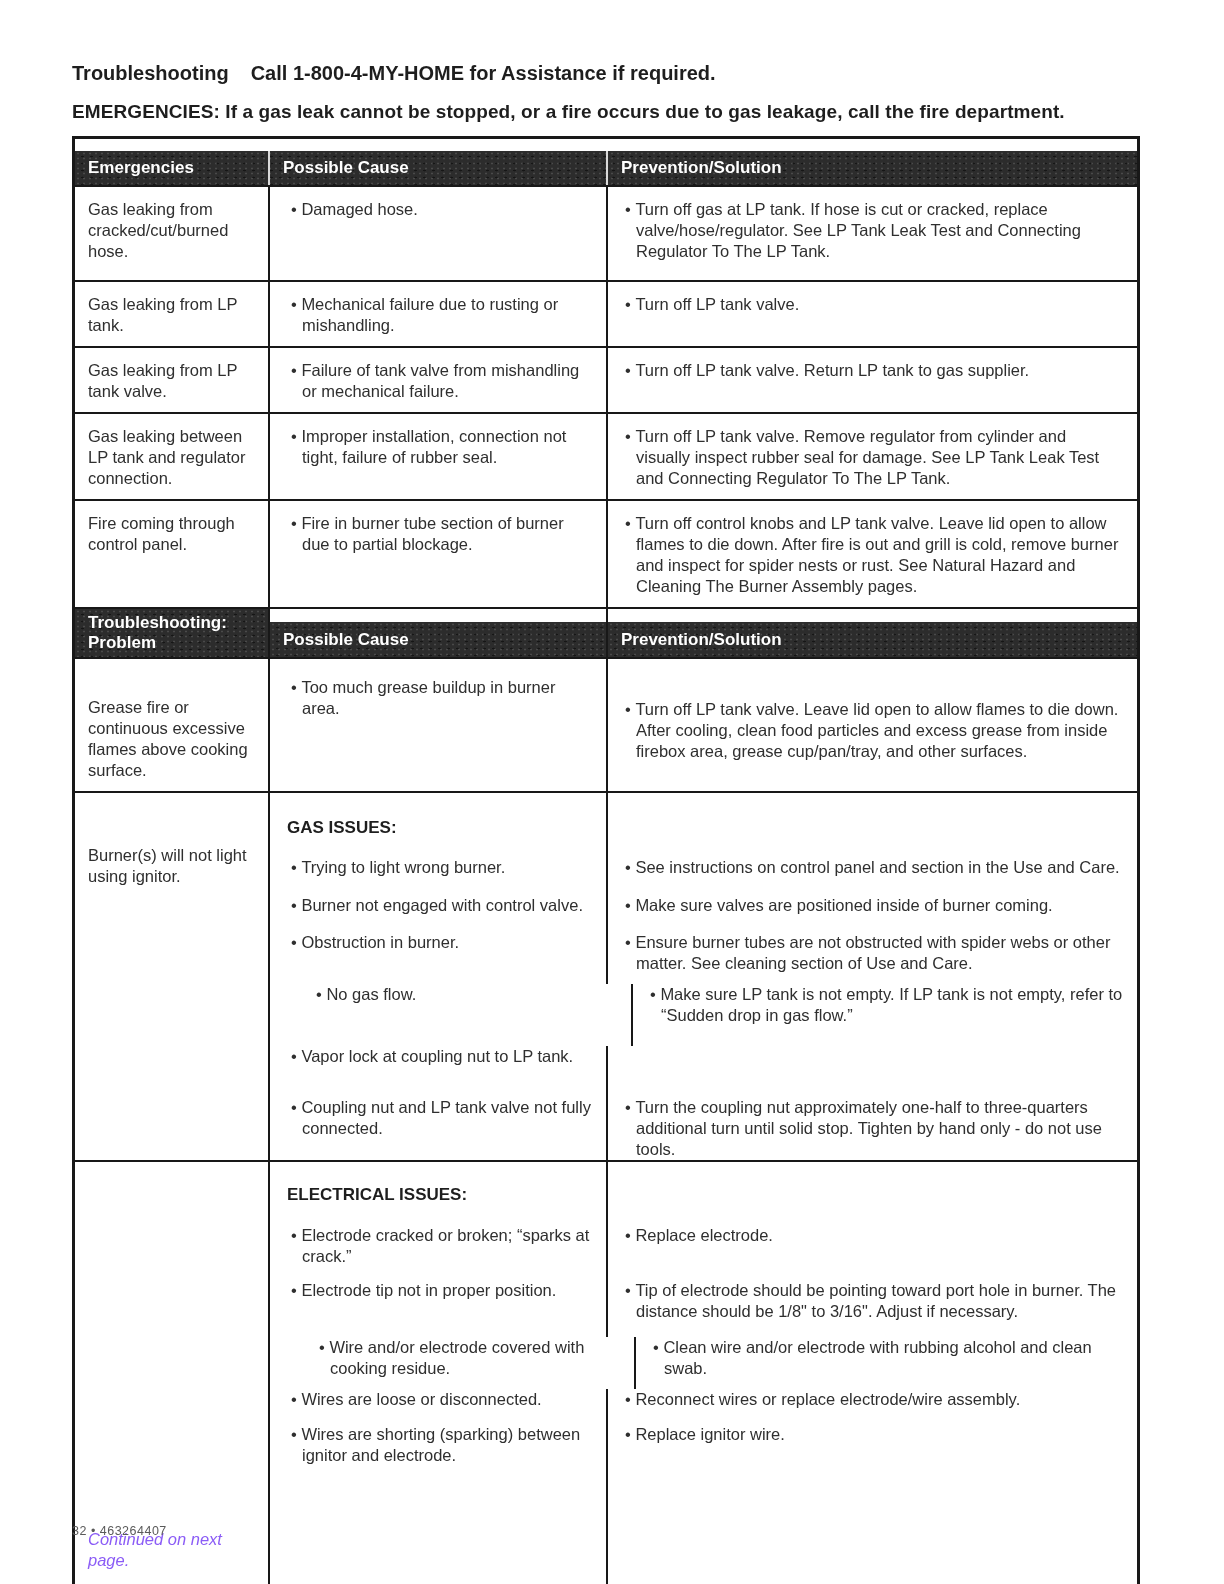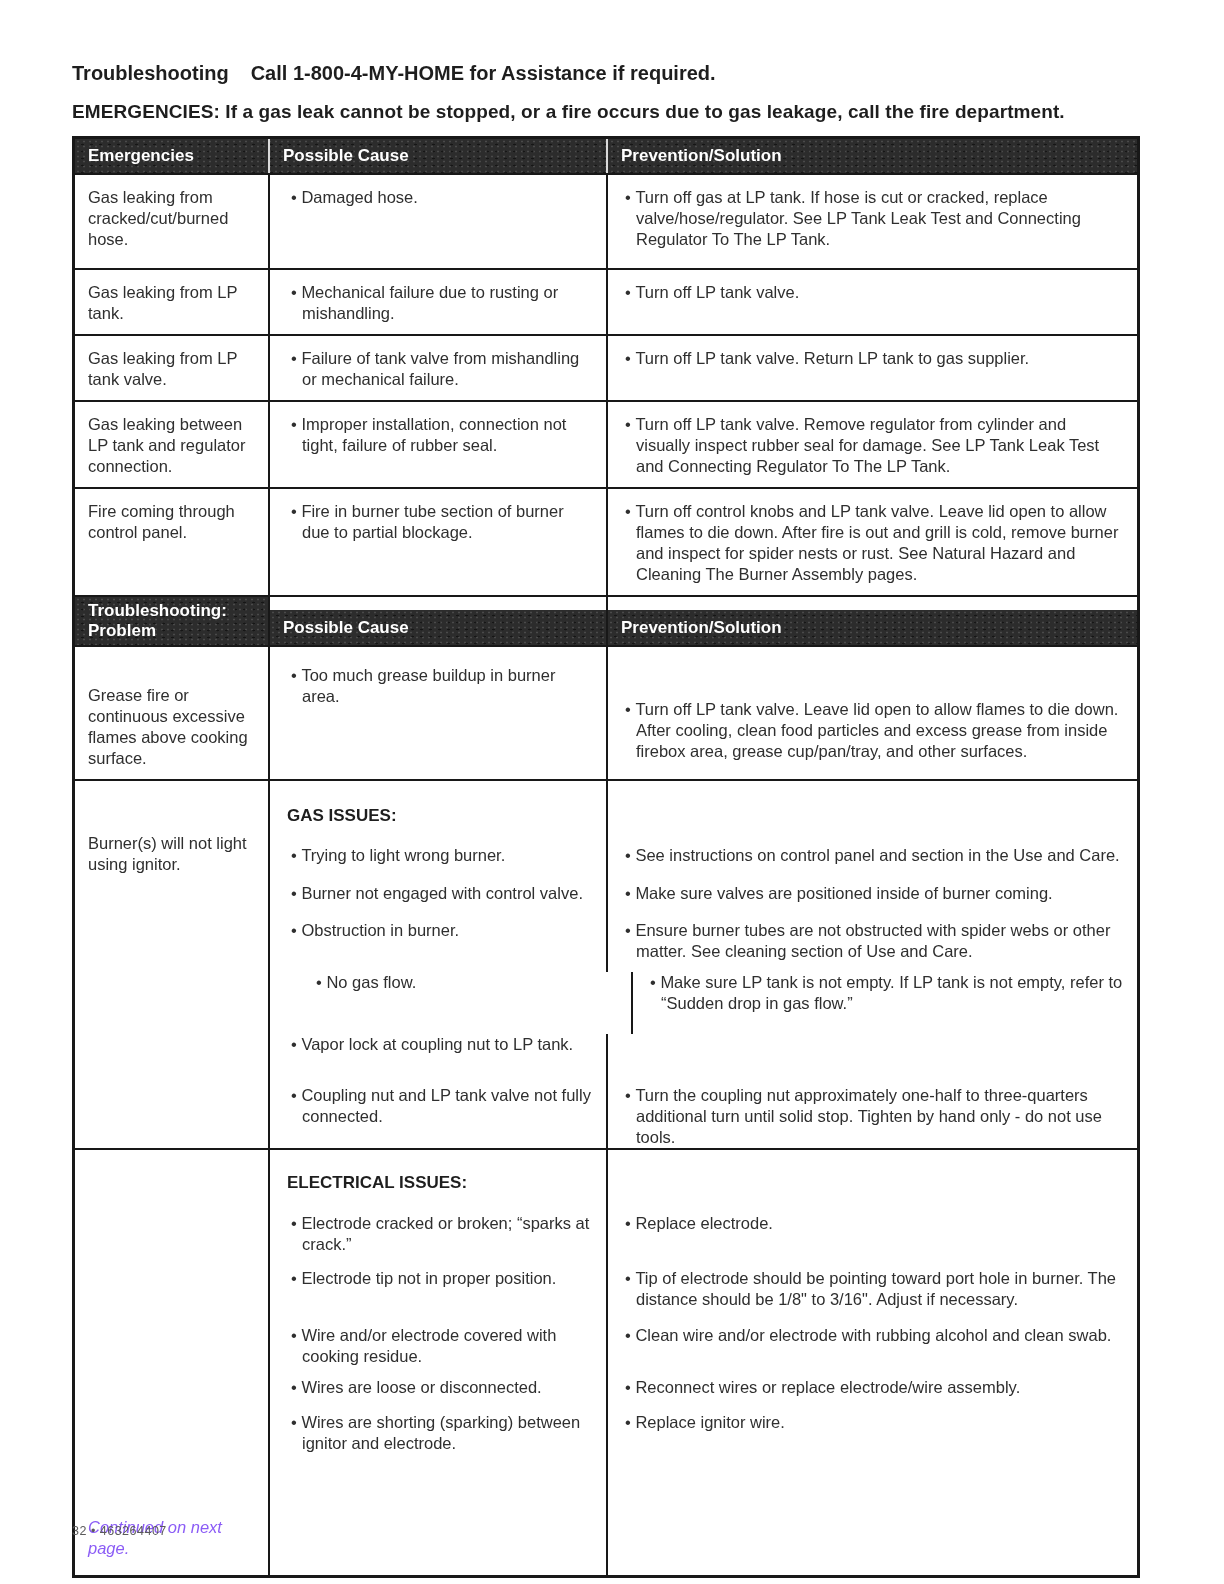--- a/index.html
+++ b/index.html
@@ -24,54 +24,54 @@
 
   
   .dk{
     background-color:#2c2c2c;color:#ffffff;
     background-image:
       radial-gradient(rgba(255,255,255,0.14) 1px, transparent 1.4px),
       radial-gradient(rgba(0,0,0,0.5) 1px, transparent 1.4px);
     background-size:6px 5px,9px 7px;
     background-position:0 0,3px 2px;
   }
-  .hdr1{height:34px;border-top:none;}
+  .hdr1{height:34px;border-top:none;margin-top:12px;}
   .hdr1 .hcell{display:flex;align-items:center;padding-left:13px;font-size:17px;font-weight:bold;box-sizing:border-box;}
   .hsep{border-right:2px solid #d9d9d9;}
 
   .hdr2{height:50px;}
   .hdr2 .c1{display:flex;flex-direction:column;justify-content:center;padding-left:13px;
             font-size:17px;font-weight:bold;line-height:20px;border-right:2px solid #181818;box-sizing:border-box;}
   .hdr2 .cx{display:flex;flex-direction:column;background:#fff;box-sizing:border-box;}
   .hdr2 .cx .strip{height:13px;background:#fff;}
   .hdr2 .cx .darkpart{flex:1;display:flex;align-items:center;padding-left:13px;font-size:17px;font-weight:bold;box-sizing:border-box;}
   .hdr2 .cx.mid{border-right:2px solid #181818;}
 
   
   .r1{min-height:95px;}  .r2{min-height:55px;}  .r3{min-height:58px;}
   .r4{min-height:77px;}  .r5{min-height:104px;}
   .r6{min-height:112px;} .r7{min-height:346px;} .r8{min-height:427px;}
 
   .r6 .prob{padding-top:38px;}
   .r6 .cause{padding-top:18px;}
-  .r6 .sol{padding-top:52px;}
+  .r6 .sol{padding-top:40px;}
 
   
   .subwrap{grid-column:2/4;display:flex;flex-direction:column;}
   .subrow{display:grid;grid-template-columns:338px 1fr;flex:0 0 auto;}
   .subrow.grow{flex:1 0 auto;}
   .subcause{border-right:2px solid #181818;padding:0 12px 0 17px;box-sizing:border-box;font-size:16.5px;line-height:21px;}
   .subsol{padding:0 14px 0 13px;box-sizing:border-box;font-size:16.5px;line-height:21px;}
   .sechead{margin:0;font-weight:bold;font-size:17px;color:#1e1e1e;}
   .r7 .prob{padding-top:52px;}
   .gh{height:64px;}.gh .subcause{padding-top:24px;}
   .gp1{min-height:38px;}.gp2{min-height:37px;}.gp3{min-height:52px;}
   .gp4{min-height:62px;margin-left:25px;}.gp5{min-height:51px;}
   .eh{height:63px;}.eh .subcause{padding-top:22px;}
-  .ep1{min-height:55px;}.ep2{min-height:57px;}.ep3{min-height:52px;}.ep4{min-height:35px;}
+  .ep1{min-height:55px;}.ep2{min-height:57px;}.ep3{min-height:52px;margin-left:28px;}.ep4{min-height:35px;}
   .r8 .prob{display:flex;flex-direction:column;justify-content:flex-end;padding-bottom:16px;}
   .continued{font-style:italic;color:#8b5cf6;}
 
   .footer{position:absolute;left:72px;top:1524px;font-size:12.5px;color:#5a5a5a;letter-spacing:0.5px;}
 </style>
 </head>
 <body>
 
 <div class="page">
 

